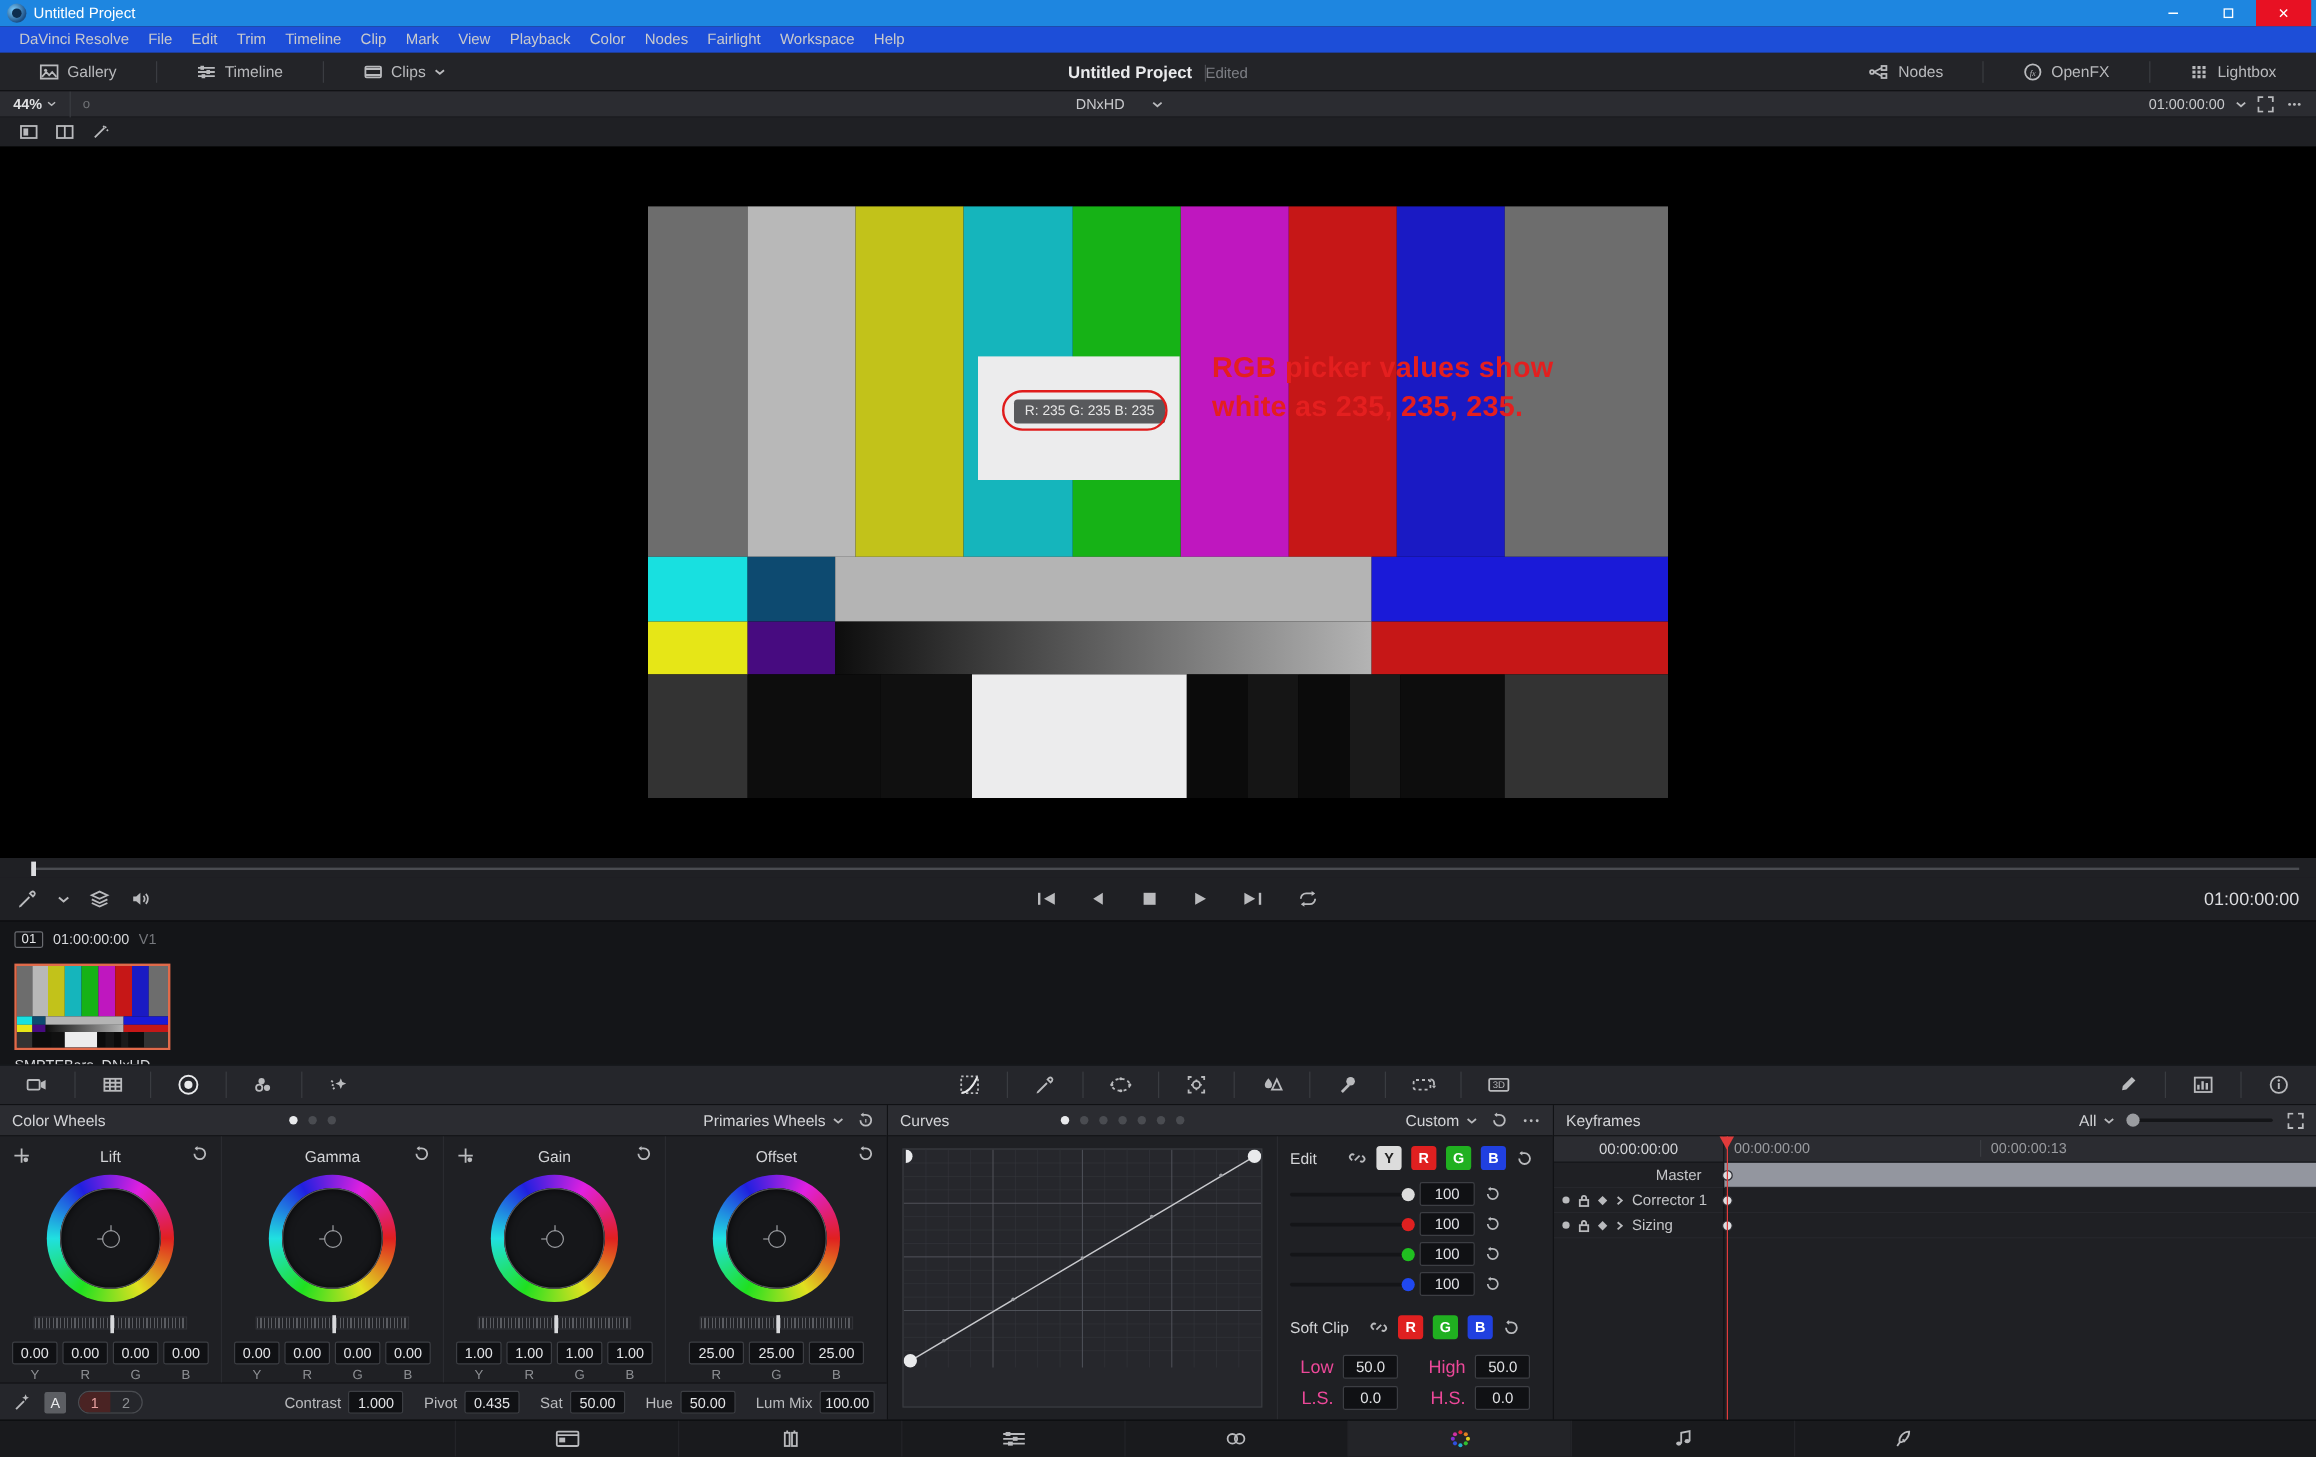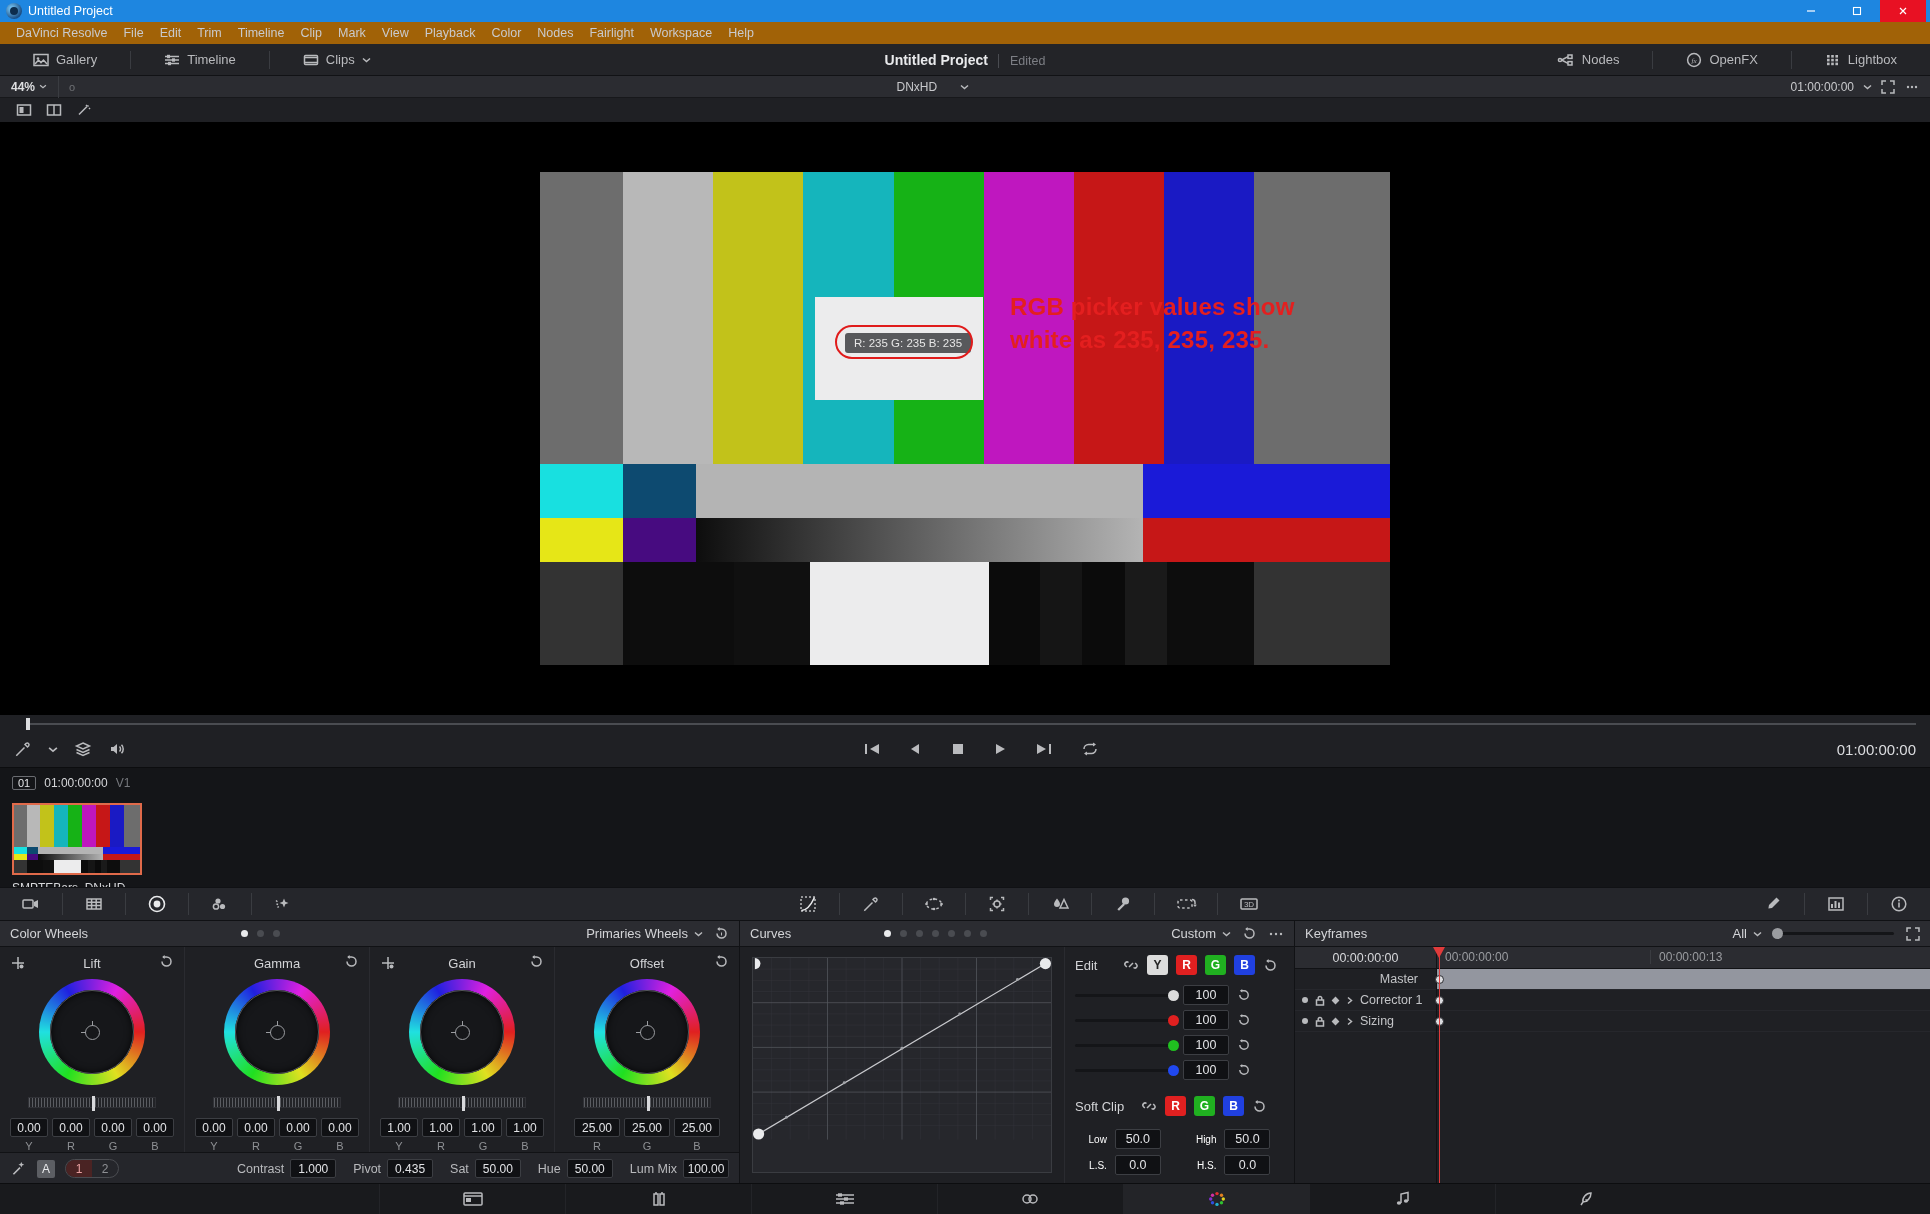--- a/index.html
+++ b/index.html
@@ -16,33 +16,33 @@
   .tb-ico{ width:16px;height:16px;margin:0 6px 0 2px; border-radius:50%;
            background:radial-gradient(circle at 35% 35%,#7fd0ff 0%,#1b4f86 70%); position:relative;}
   .tb-ico:after{content:"";position:absolute;inset:4px;border-radius:50%;background:#0d2d4e;}
   .tb-title{ color:#fff; font-size:12.5px; }
   .tb-btns{ margin-left:auto; display:flex; height:22px; }
   .tb-btn{ width:46px;height:22px;display:flex;align-items:center;justify-content:center;color:#fff;font-size:12px;}
   .tb-btn.close{ background:#e81123; }
   .tb-btn svg{ display:block; }
 
   
-  .menubar{ height:22px; background:#a16207; display:flex; align-items:center; padding-left:8px; flex:0 0 22px; }
+  .menubar{ height:22px; background:#1d4ed8; display:flex; align-items:center; padding-left:8px; flex:0 0 22px; }
   .menubar .mi{ padding:0 8px; font-size:12.5px; color:#c9cacd; line-height:22px; white-space:nowrap; }
 
   
   .toolbar{ height:32px; background:#232428; display:flex; align-items:center; flex:0 0 32px;
             border-bottom:1px solid #111215; position:relative; }
   .tool-grp{ display:flex; align-items:center; height:32px; }
   .tool-item{ display:flex; align-items:center; gap:7px; padding:0 33px; height:32px; color:#b9babd; font-size:13px;}
   .tool-sep{ width:1px; height:18px; background:#3a3c41; }
   .center-title{ position:absolute; left:0; right:0; text-align:center; pointer-events:none;
                  font-size:14px; color:#e9eaec; font-weight:bold; }
   .center-title .edited{ color:#7d7f85; font-weight:normal; font-size:12.5px; margin-left:10px;
-                         border-left:1px solid #4a4c51; padding-left:11px;}
+                         border-left:1px solid #4a4c51; }
   .right-grp{ margin-left:auto; display:flex; align-items:center; }
 
   
   .viewerbar{ height:22px; background:#2b2c31; display:flex; align-items:center; flex:0 0 22px;
               border-bottom:1px solid #17181b; font-size:12px; }
   .zoombox{ width:58px; display:flex; align-items:center; justify-content:center; gap:4px; color:#dedfe1; font-weight:bold;}
   .vb-sep{ width:1px;height:22px;background:#3a3c41;}
   .vb-mid{ flex:1; display:flex; align-items:center; justify-content:center; gap:23px; color:#c8c9cc;}
   .vb-left-o{ padding-left:10px; color:#6f7175; font-size:11px;}
   .vb-right{ display:flex; align-items:center; gap:9px; padding-right:10px; color:#c8c9cc; }
@@ -163,21 +163,21 @@
   .chip.g{ background:#20b020; color:#fff; }
   .chip.b{ background:#2040e0; color:#fff; }
   .sl-row{ display:flex; align-items:center; gap:8px; margin-top:5px; }
   .sl-track{ width:100px; height:3px; background:#141518; position:relative; border-radius:2px;}
   .sl-knob{ position:absolute; right:-4px; top:-4px; width:11px; height:11px; border-radius:50%; }
   .k-y{background:#dcdcdc}.k-r{background:#e02020}.k-g{background:#20c020}.k-b{background:#2048f0}
   .sfld{ width:46px; height:20px; background:#101114; border:1px solid #3c3e43; border-radius:2px;
          color:#e2e3e6; font-size:12.5px; display:flex; align-items:center; justify-content:center;}
   .divline{ height:1px; background:#3a3c41; margin:9px 0 7px; }
   .sc-grid{ display:grid; grid-template-columns:auto auto auto auto; gap:6px 8px; align-items:center; margin-top:8px;}
-  .sc-lbl{ font-size:10px; color:#ffffff; text-align:right; }
+  .sc-lbl{ font-size:15px; color:#ec4899; text-align:right; }
 
   
   .kf{ flex:1; background:#1f2024; }
   .kf-hdr-right{ display:flex; align-items:center; gap:12px; margin-left:auto;}
   .kf-zoom{ width:120px; height:3px; background:#141518; position:relative; border-radius:2px;}
   .kf-zoom .kn{ position:absolute; left:-2px; top:-4px; width:11px;height:11px;border-radius:50%;background:#9a9ca0;}
   .kf-body{ flex:1; display:flex; min-height:0; }
   .kf-left{ width:142px; border-right:1px solid #111215; }
   .kf-tc{ height:22px; display:flex; align-items:center; justify-content:center; font-size:12.5px;
           color:#d6d7da; background:#2b2c31; border-bottom:1px solid #111215;}

